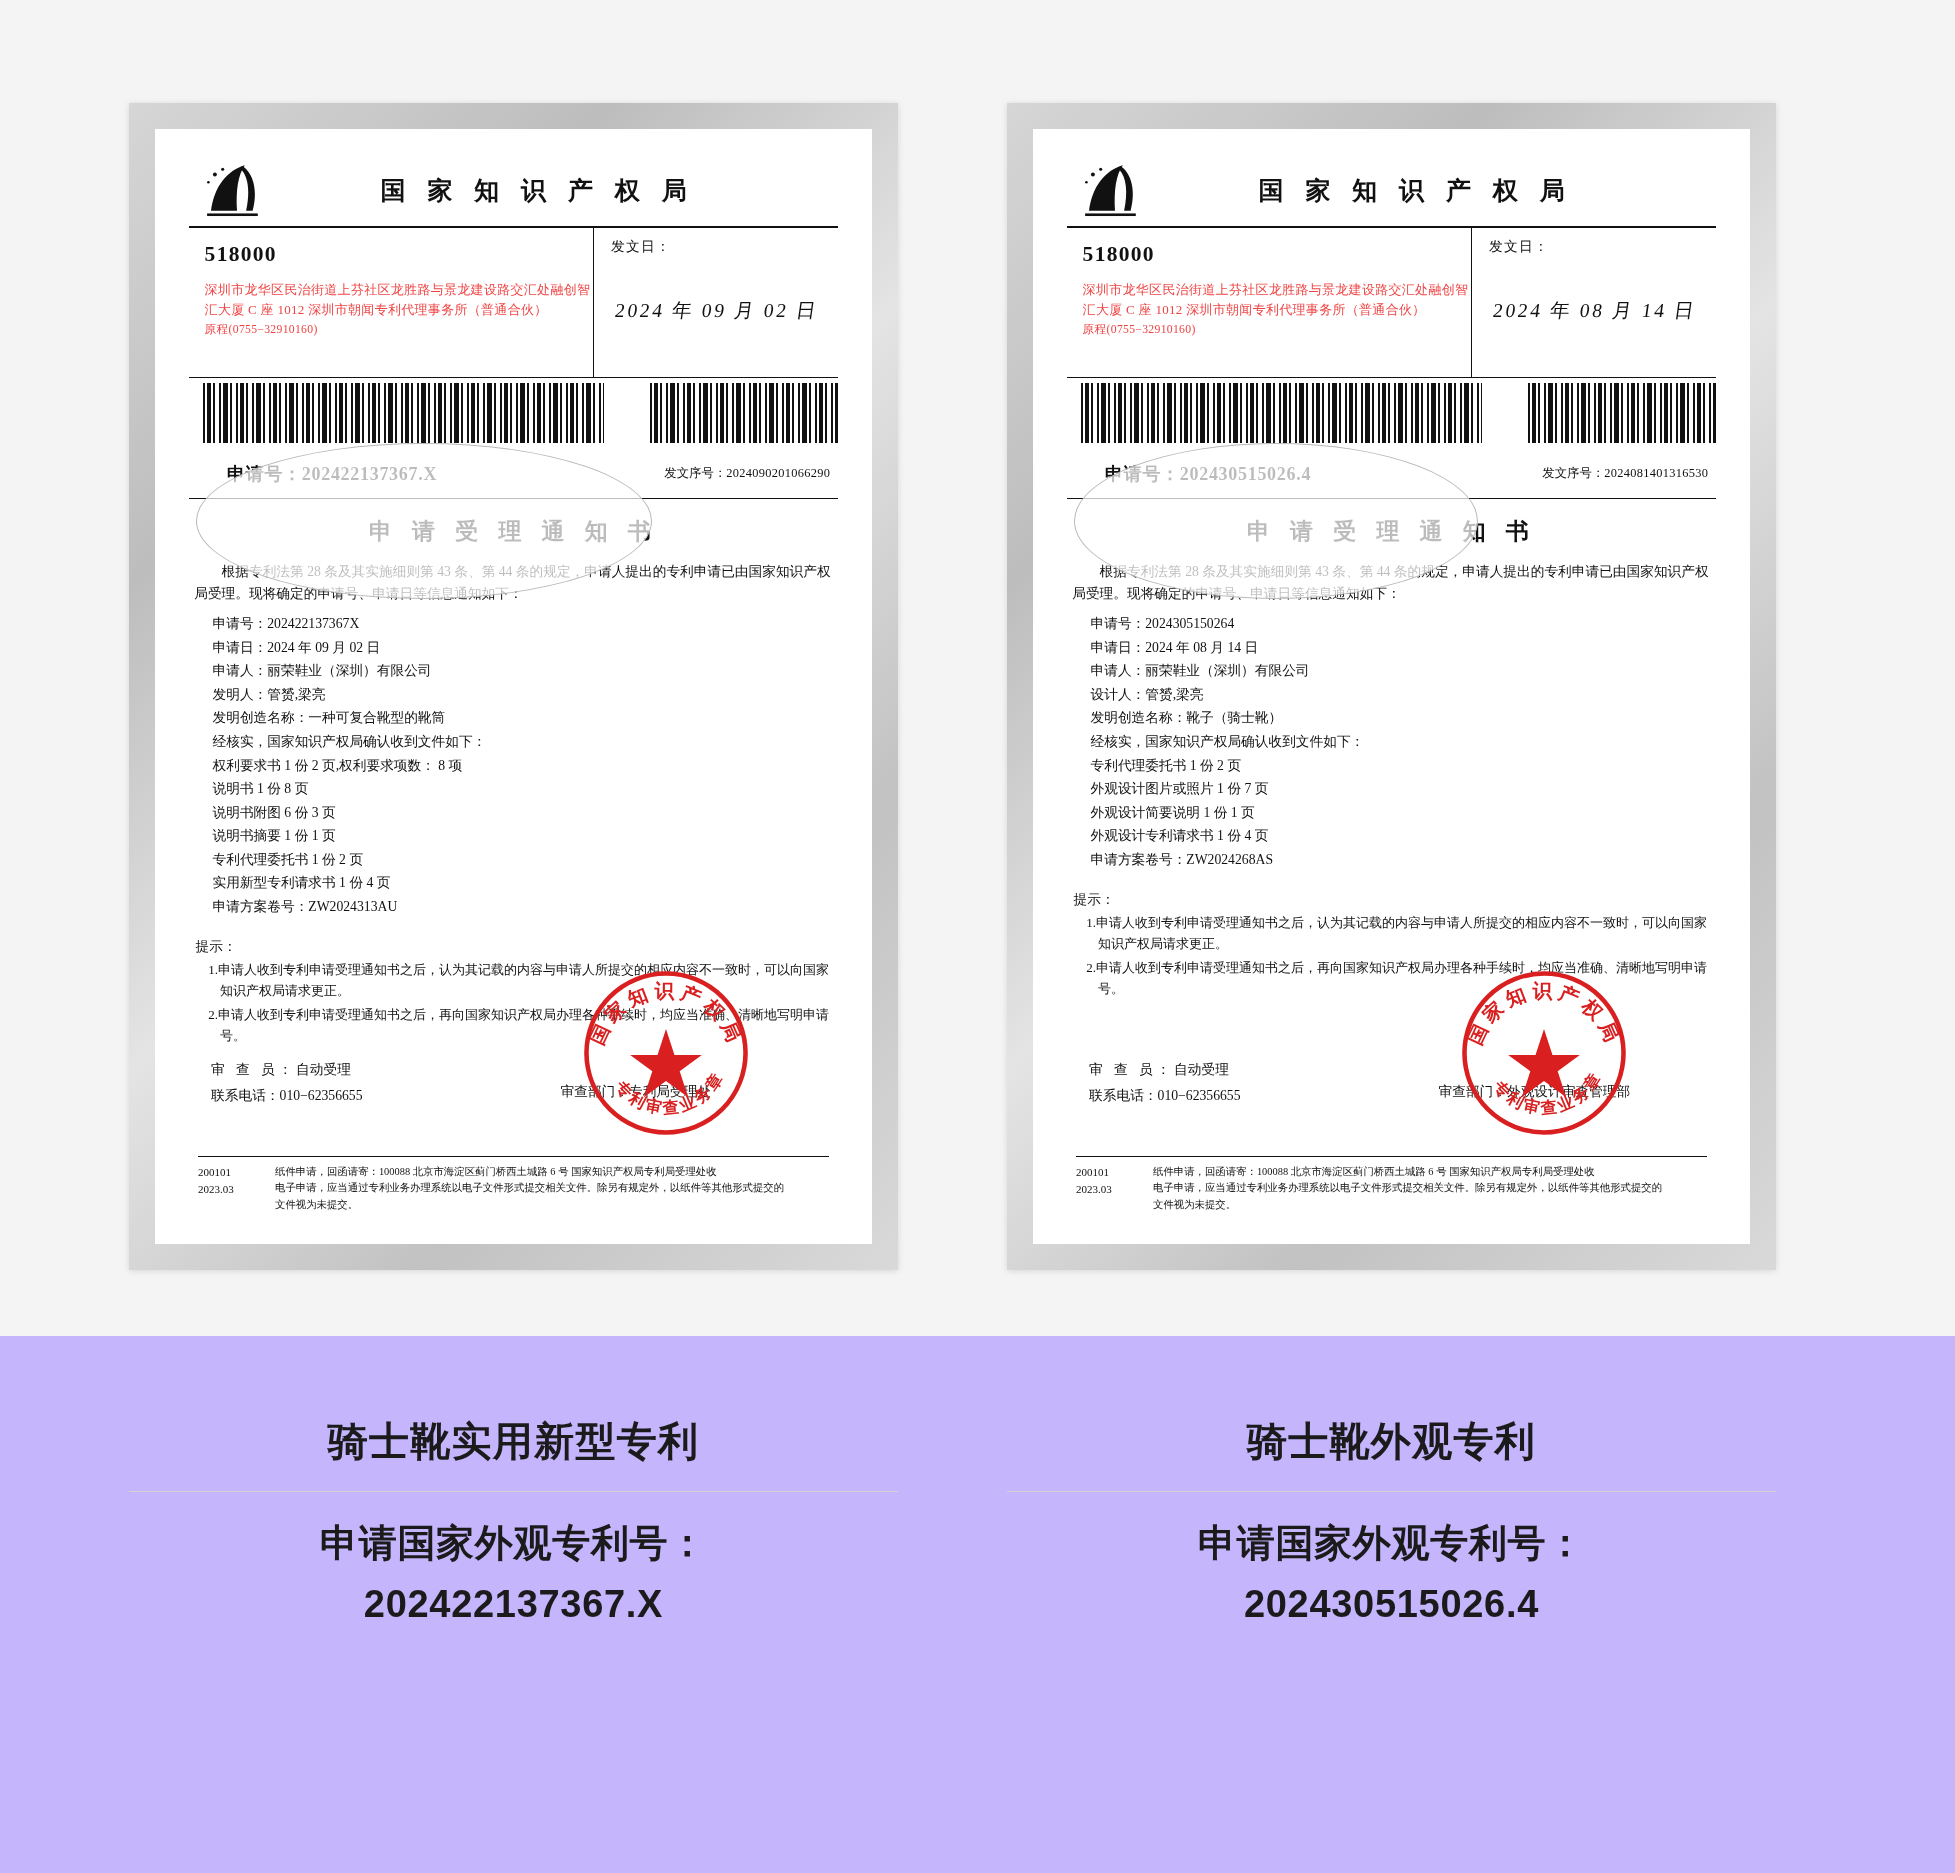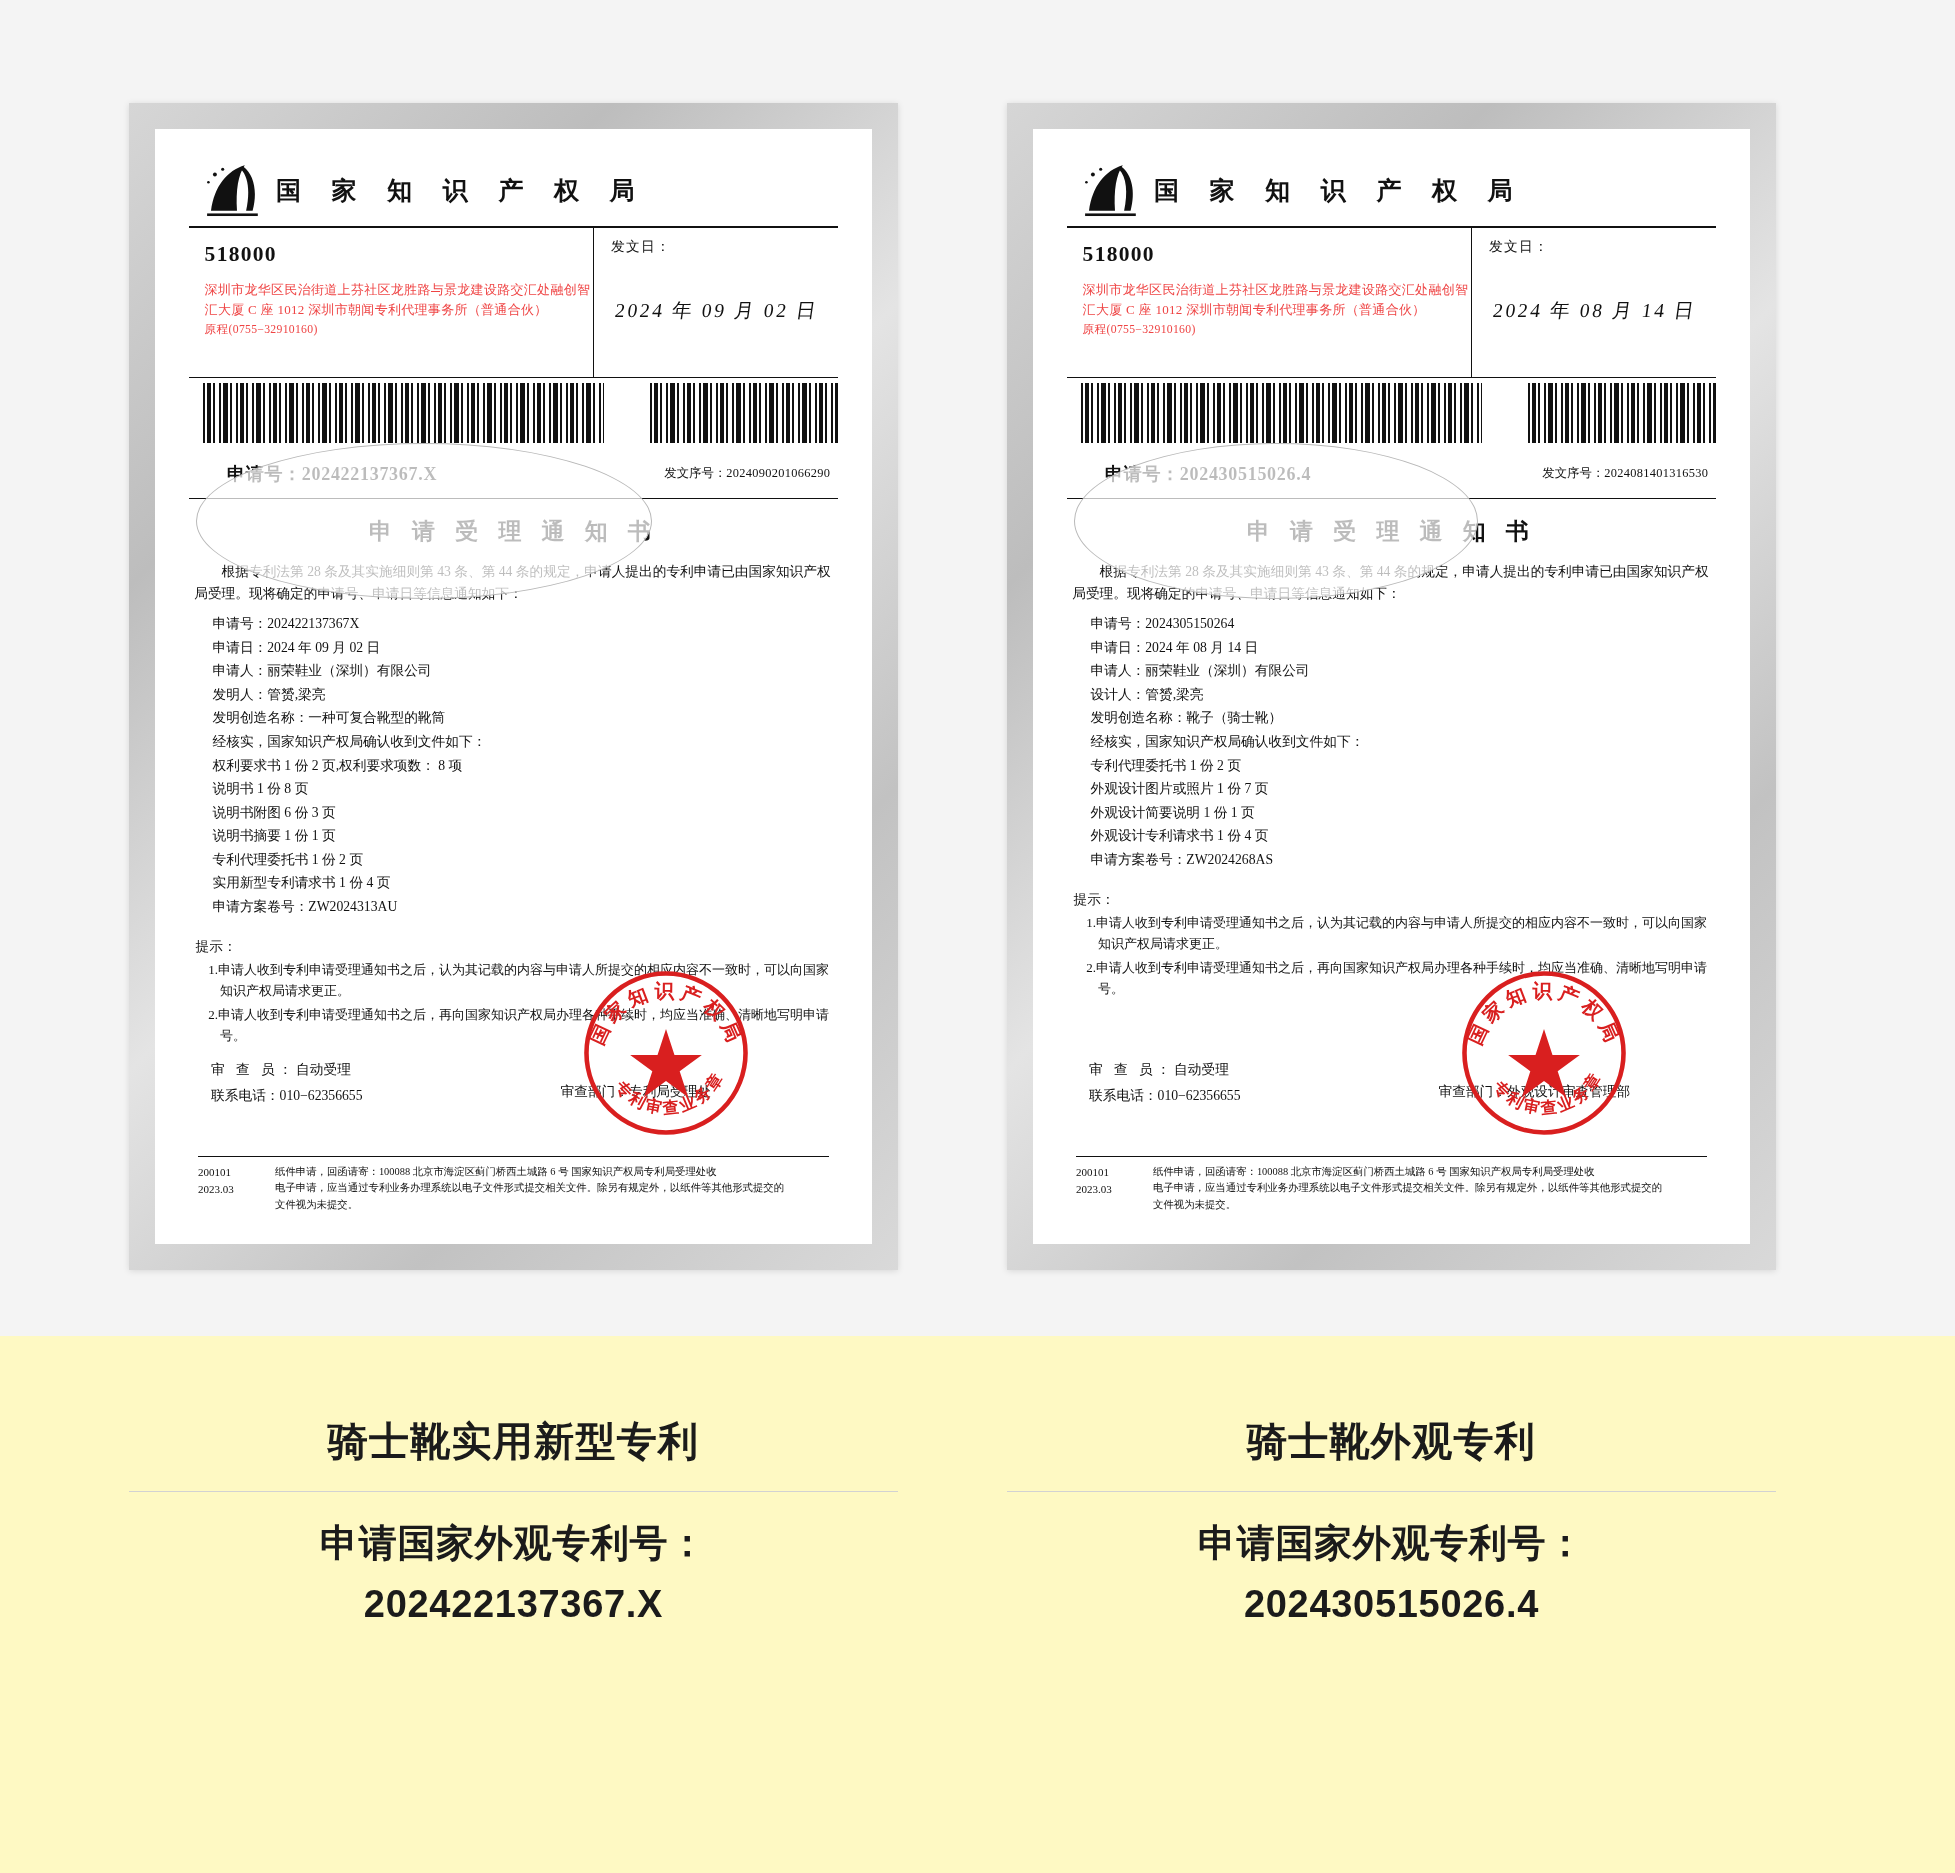--- a/index.html
+++ b/index.html
@@ -61,26 +61,26 @@
   }
   .logo {
     width: 78px; height: 62px;
     position: relative;
     flex: none;
     margin-left: 9px;
   }
   .logo svg { display:block; }
   .head-title {
     flex: 1;
+    text-align: center;
     font-size: 25px;
     letter-spacing: 7.8px;
     font-weight: bold;
     color: #111;
     padding-right: 39px;
-    font-family: Liberation Mono, monospace;
   }
 
   
   .cert-row2 {
     display: flex;
     border-bottom: 1.3px solid #111;
     min-height: 150px;
   }
   .addr-box {
     flex: 1;
@@ -280,21 +280,21 @@
     font-size: 10.4px;
     line-height: 1.55;
     color: #111;
   }
 
   
   .caption-area {
     position: absolute;
     left: 0; top: 1336px;
     width: 1955px; height: 537px;
-    background: #fef9c3;
+    background: #c4b5fd;
   }
   .caption-col {
     position: absolute;
     top: 78px;
     width: 769px;
     text-align: center;
     font-family: "Liberation Sans", sans-serif;
   }
   .caption-col.left  { left: 129px; }
   .caption-col.right { left: 1007px; }

